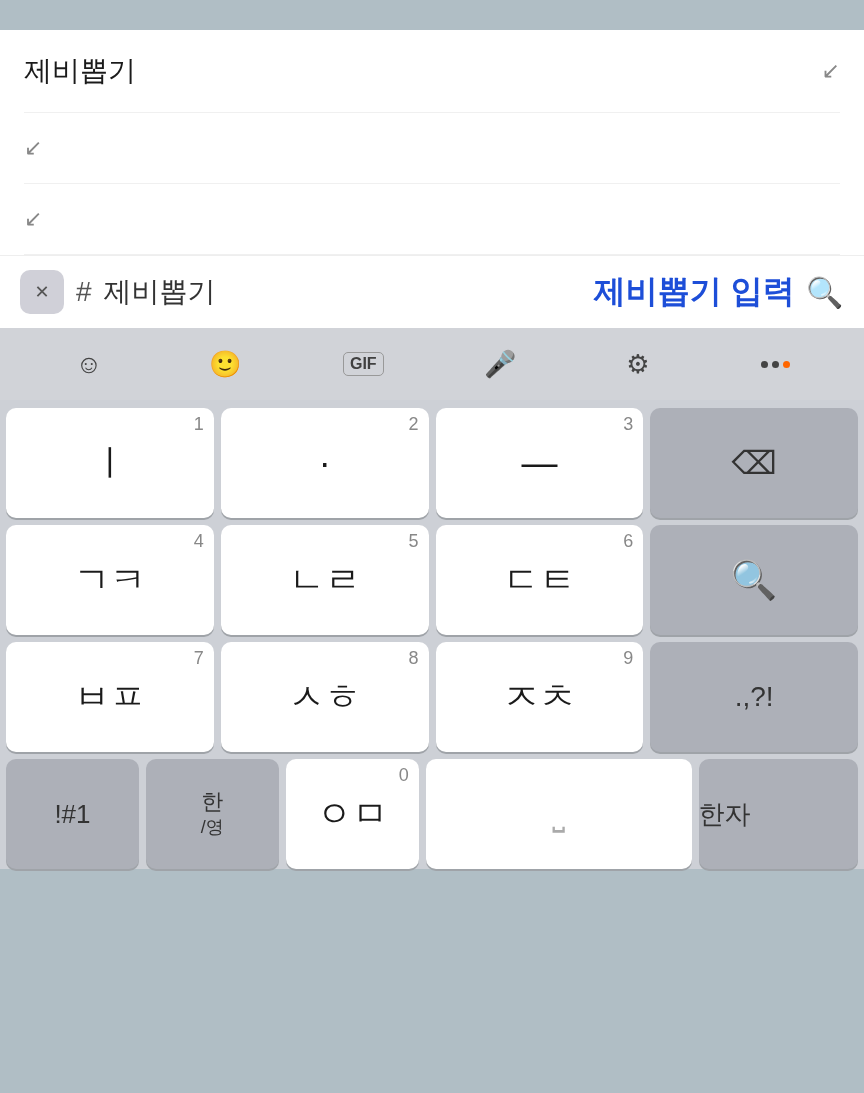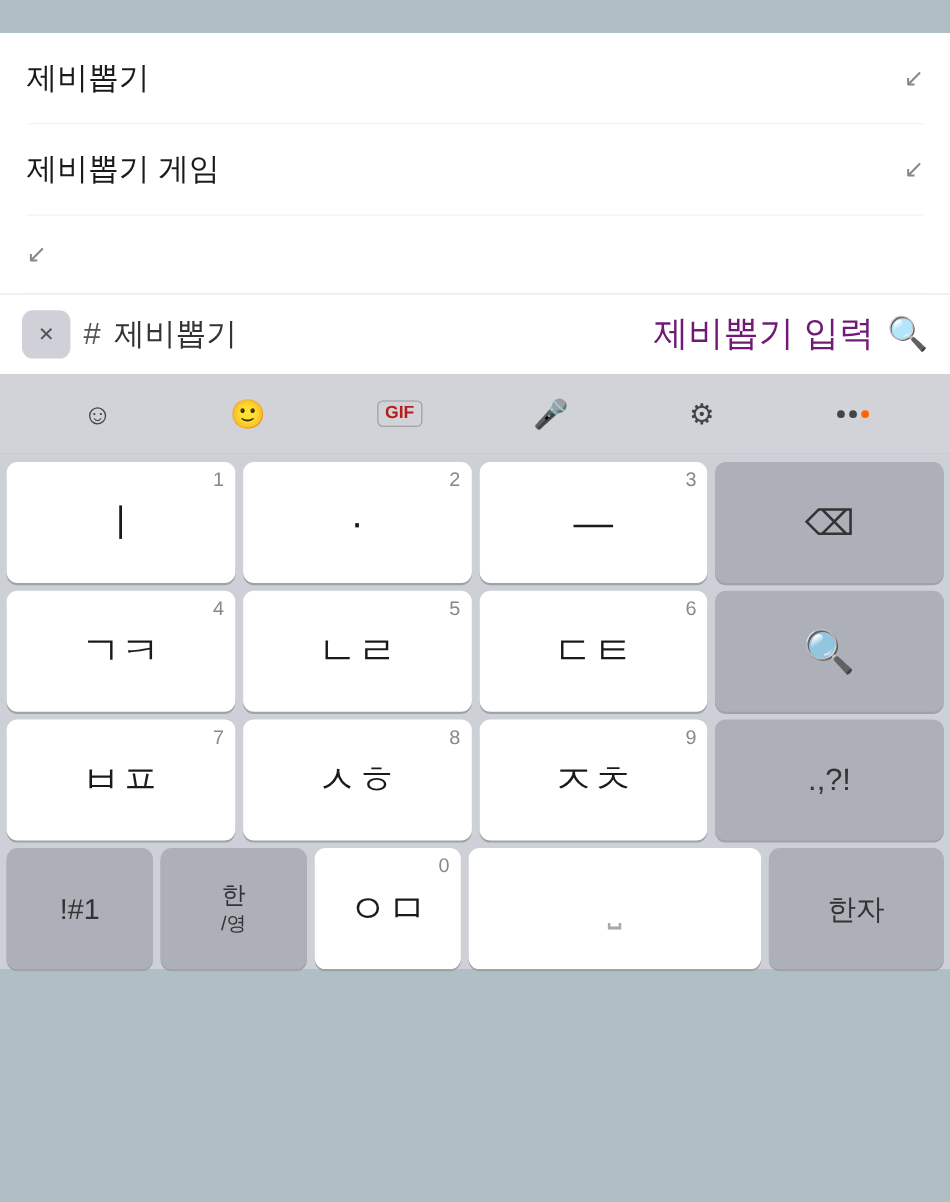--- a/index.html
+++ b/index.html
@@ -74,22 +74,22 @@
     }
 
     .search-input-text {
       font-size: 28px;
       color: #333;
       flex: 1;
     }
 
     .search-label {
       font-size: 32px;
-      color: #701a75;
-      font-weight: 400;
+      color: #1d4ed8;
+      font-weight: 700;
       flex-shrink: 0;
     }
 
     .search-icon-btn {
       font-size: 30px;
       color: #1a1a1a;
       flex-shrink: 0;
     }
 
     
@@ -114,21 +114,21 @@
       font-size: 26px;
       color: #444;
     }
 
     .toolbar-gif {
       border: 1.5px solid #999;
       border-radius: 5px;
       padding: 2px 6px;
       font-size: 16px;
       font-weight: 600;
-      color: #b91c1c;
+      color: #404040;
     }
 
     .toolbar-dots {
       display: flex;
       gap: 4px;
       align-items: center;
     }
     .dot {
       width: 7px;
       height: 7px;
@@ -245,38 +245,37 @@
       box-shadow: 0 2px 0 #9fa3a8;
       height: 110px;
       flex: 2;
     }
 
     .key-hanja {
       background: #adb0b8;
       border-radius: 10px;
       display: flex;
       align-items: center;
-      justify-content: center;
+      justify-content: flex-start;
       box-shadow: 0 2px 0 #9fa3a8;
       height: 110px;
       flex: 1.2;
     }
   </style>
 </head>
 <body>
 
 <div class="top-bar"></div>
 
 <div class="search-suggestions">
   <div class="suggestion-item">
     <span class="suggestion-text">제비뽑기</span>
     <span class="suggestion-arrow">↙</span>
   </div>
   <div class="suggestion-item">
-    <span class="suggestion-text">제비뽑기 게임</span>
     <span class="suggestion-arrow">↙</span>
   </div>
   <div class="suggestion-item">
     <span class="suggestion-arrow">↙</span>
   </div>
 </div>
 
 <div class="search-bar-row">
   <div class="search-clear-btn">
     <span>✕</span>

